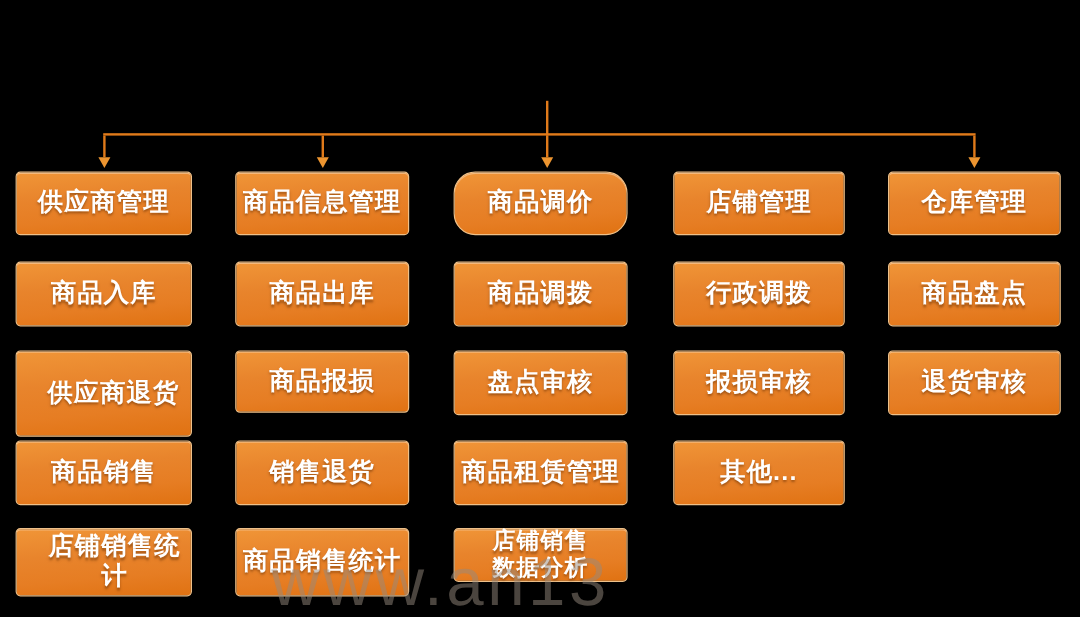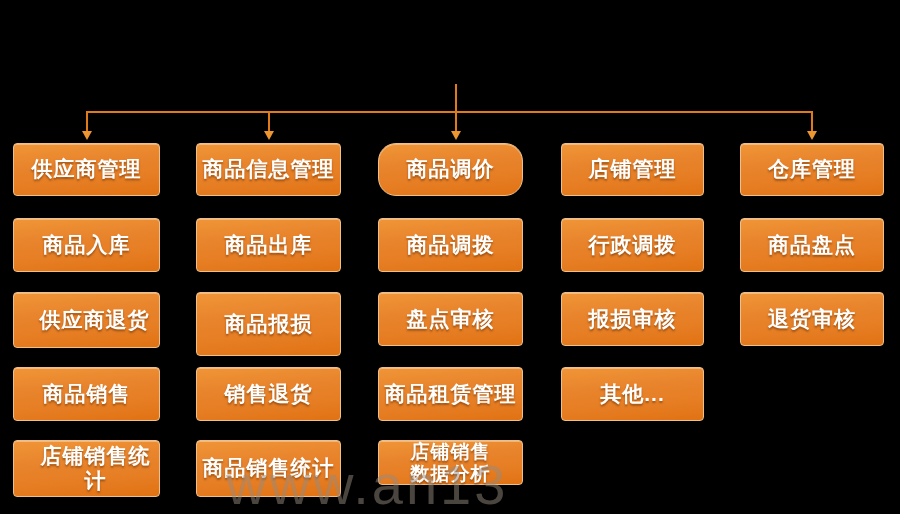--- a/index.html
+++ b/index.html
@@ -109,36 +109,36 @@
       <div class="conn-arrowhead" style="left: 807px; top: 131px;"></div>
     </div>
 
   <div id="nodes-layer">
       <div class="node" style="left: 13px; top: 143px; width: 147px; height: 53px;">
         <span class="node-label">供应商管理</span>
       </div>
       <div class="node" style="left: 13px; top: 218px; width: 147px; height: 54px;">
         <span class="node-label">商品入库</span>
       </div>
-      <div class="node" style="left: 13px; top: 292px; width: 147px; height: 56px; padding-left: 16px;">
+      <div class="node" style="left: 13px; top: 292px; width: 147px; height: 72px; padding-left: 16px;">
         <span class="node-label">供应商退货</span>
       </div>
       <div class="node" style="left: 13px; top: 367px; width: 147px; height: 54px;">
         <span class="node-label">商品销售</span>
       </div>
       <div class="node" style="left: 13px; top: 440px; width: 147px; height: 57px; padding-left: 18px;">
         <span class="node-label">店铺销售统计</span>
       </div>
       <div class="node" style="left: 196px; top: 143px; width: 145px; height: 53px;">
         <span class="node-label">商品信息管理</span>
       </div>
       <div class="node" style="left: 196px; top: 218px; width: 145px; height: 54px;">
         <span class="node-label">商品出库</span>
       </div>
-      <div class="node" style="left: 196px; top: 292px; width: 145px; height: 64px;">
+      <div class="node" style="left: 196px; top: 292px; width: 145px; height: 52px;">
         <span class="node-label">商品报损</span>
       </div>
       <div class="node" style="left: 196px; top: 367px; width: 145px; height: 54px;">
         <span class="node-label">销售退货</span>
       </div>
       <div class="node" style="left: 196px; top: 440px; width: 145px; height: 57px;">
         <span class="node-label">商品销售统计</span>
       </div>
       <div class="node" style="left: 378px; top: 143px; width: 145px; height: 53px; border-radius: 18px;">
         <span class="node-label">商品调价</span>

